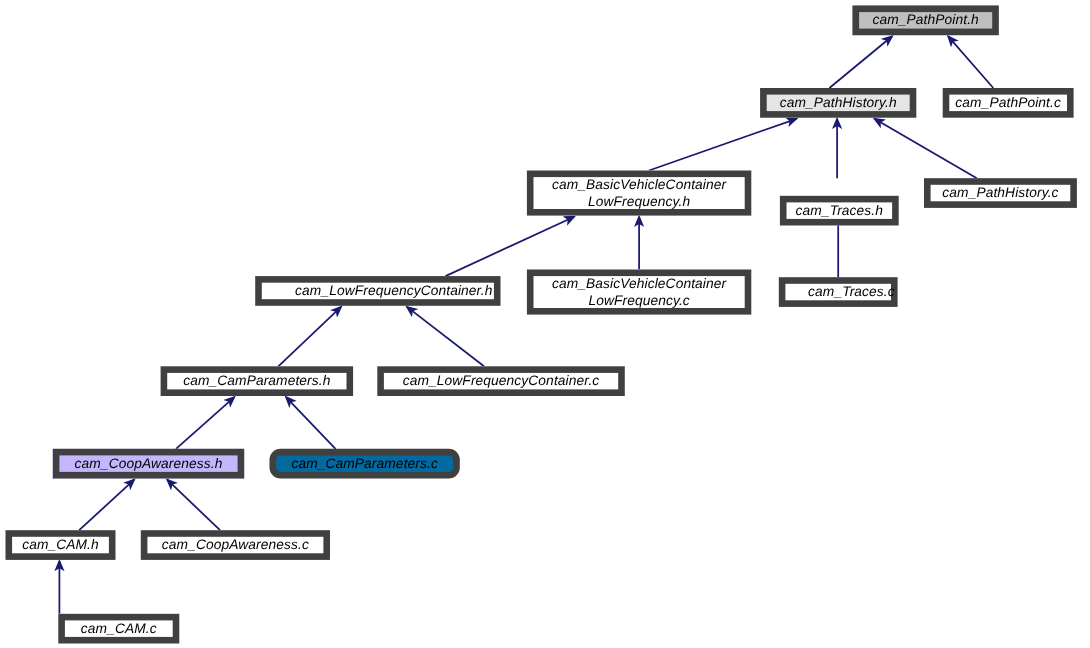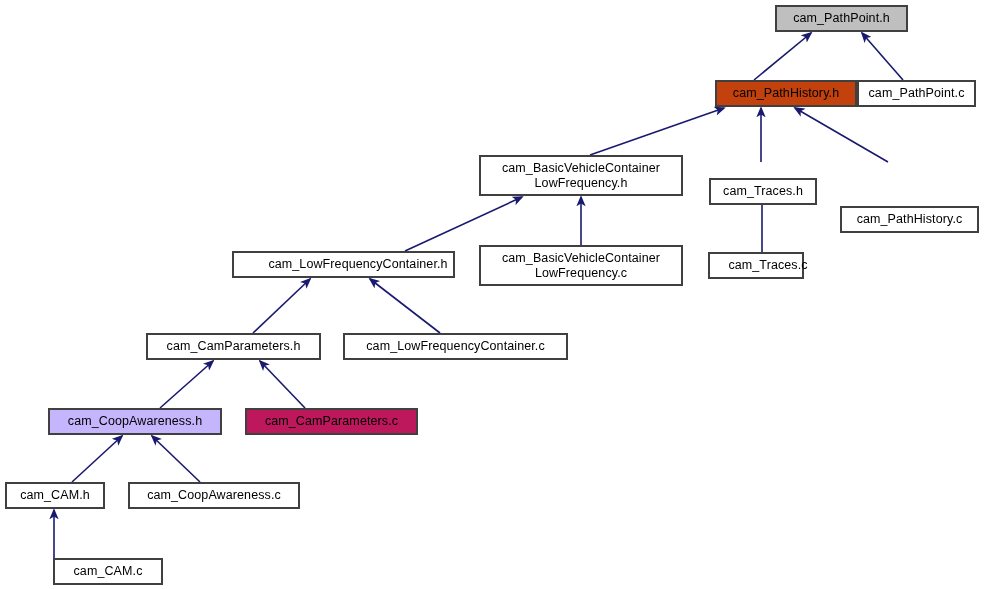--- a/index.html
+++ b/index.html
@@ -23,32 +23,33 @@
   svg#edges {
     position: absolute;
     left: 0;
     top: 0;
     width: 991px;
     height: 589px;
   }
   .node {
     position: absolute;
     box-sizing: border-box;
-    border: 2px solid #b91c1c;
+    border: 6px solid #b91c1c;
     background: #ffffff;
     display: flex;
     align-items: center;
     justify-content: center;
     text-align: center;
     color: #000000;
     font-size: 12.5px;
     line-height: 15px;
     letter-spacing: 0.1px;
     white-space: pre;
     z-index: 2;
+    font-style: italic;
   }
   .node.highlight {
     background: #bfbfbf;
   }
   .node-label {
     display: block;
     white-space: pre;
   }
 </style>
 </head>
@@ -76,32 +77,32 @@
         <line x1="160" y1="408" x2="213" y2="361" stroke="#191970" stroke-width="1.6" marker-end="url(#arrowhead)"></line>
         <line x1="305" y1="408" x2="260" y2="361" stroke="#191970" stroke-width="1.6" marker-end="url(#arrowhead)"></line>
         <line x1="72" y1="482" x2="122" y2="436" stroke="#191970" stroke-width="1.6" marker-end="url(#arrowhead)"></line>
         <line x1="200" y1="482" x2="152" y2="436" stroke="#191970" stroke-width="1.6" marker-end="url(#arrowhead)"></line>
         <line x1="54" y1="558" x2="54" y2="510" stroke="#191970" stroke-width="1.6" marker-end="url(#arrowhead)"></line>
       </g>
   </svg>
 
   <div id="node-layer">
       <div class="node highlight" style="left: 775px; top: 5px; width: 133px; height: 27px; border-color: rgb(64, 64, 64); background: rgb(191, 191, 191);"><span class="node-label">cam_PathPoint.h</span></div>
-      <div class="node" style="left: 691px; top: 80px; width: 142px; height: 27px; border-color: rgb(64, 64, 64); background: #c2410c; margin-left: 24px;"><span class="node-label">cam_PathHistory.h</span></div>
+      <div class="node" style="left: 691px; top: 80px; width: 142px; height: 27px; border-color: rgb(64, 64, 64); background: #e5e5e5;"><span class="node-label">cam_PathHistory.h</span></div>
       <div class="node" style="left: 857px; top: 80px; width: 119px; height: 27px; border-color: rgb(64, 64, 64); background: rgb(255, 255, 255);"><span class="node-label">cam_PathPoint.c</span></div>
       <div class="node" style="left: 479px; top: 155px; width: 204px; height: 41px; border-color: rgb(64, 64, 64); background: rgb(255, 255, 255);"><span class="node-label">cam_BasicVehicleContainer
 LowFrequency.h</span></div>
       <div class="node" style="left: 709px; top: 162px; width: 108px; height: 27px; border-color: rgb(64, 64, 64); background: rgb(255, 255, 255); margin-top: 16px;"><span class="node-label">cam_Traces.h</span></div>
-      <div class="node" style="left: 840px; top: 162px; width: 139px; height: 27px; border-color: rgb(64, 64, 64); background: rgb(255, 255, 255); margin-top: 44px;"><span class="node-label">cam_PathHistory.c</span></div>
+      <div class="node" style="left: 840px; top: 162px; width: 139px; height: 27px; border-color: rgb(64, 64, 64); background: rgb(255, 255, 255);"><span class="node-label">cam_PathHistory.c</span></div>
       <div class="node" style="left: 232px; top: 251px; width: 223px; height: 27px; border-color: rgb(64, 64, 64); background: rgb(255, 255, 255); padding-left: 29px;"><span class="node-label">cam_LowFrequencyContainer.h</span></div>
       <div class="node" style="left: 479px; top: 245px; width: 204px; height: 41px; border-color: rgb(64, 64, 64); background: rgb(255, 255, 255);"><span class="node-label">cam_BasicVehicleContainer
 LowFrequency.c</span></div>
-      <div class="node" style="left: 708px; top: 252px; width: 96px; height: 27px; border-color: rgb(64, 64, 64); background: rgb(255, 255, 255); padding-left: 24px;"><span class="node-label">cam_Traces.c</span></div>
+      <div class="node" style="left: 708px; top: 252px; width: 108px; height: 27px; border-color: rgb(64, 64, 64); background: rgb(255, 255, 255); padding-left: 24px;"><span class="node-label">cam_Traces.c</span></div>
       <div class="node" style="left: 146px; top: 333px; width: 175px; height: 27px; border-color: rgb(64, 64, 64); background: rgb(255, 255, 255); text-align: center;"><span class="node-label">cam_CamParameters.h</span></div>
       <div class="node" style="left: 343px; top: 333px; width: 225px; height: 27px; border-color: rgb(64, 64, 64); background: rgb(255, 255, 255);"><span class="node-label">cam_LowFrequencyContainer.c</span></div>
       <div class="node" style="left: 48px; top: 408px; width: 174px; height: 27px; border-color: rgb(64, 64, 64); background: #c4b5fd;"><span class="node-label">cam_CoopAwareness.h</span></div>
-      <div class="node" style="left: 245px; top: 408px; width: 173px; height: 27px; border-color: rgb(64, 64, 64); background: #be185d;"><span class="node-label">cam_CamParameters.c</span></div>
+      <div class="node" style="left: 245px; top: 408px; width: 173px; height: 27px; border-color: rgb(64, 64, 64); background: #0369a1; border-radius: 10px;"><span class="node-label">cam_CamParameters.c</span></div>
       <div class="node" style="left: 5px; top: 482px; width: 100px; height: 27px; border-color: rgb(64, 64, 64); background: rgb(255, 255, 255);"><span class="node-label">cam_CAM.h</span></div>
       <div class="node" style="left: 128px; top: 482px; width: 172px; height: 27px; border-color: rgb(64, 64, 64); background: rgb(255, 255, 255);"><span class="node-label">cam_CoopAwareness.c</span></div>
       <div class="node" style="left: 5px; top: 558px; width: 110px; height: 27px; border-color: rgb(64, 64, 64); background: rgb(255, 255, 255); margin-left: 48px;"><span class="node-label">cam_CAM.c</span></div>
     </div>
 
 </div>
 
 </body></html>

